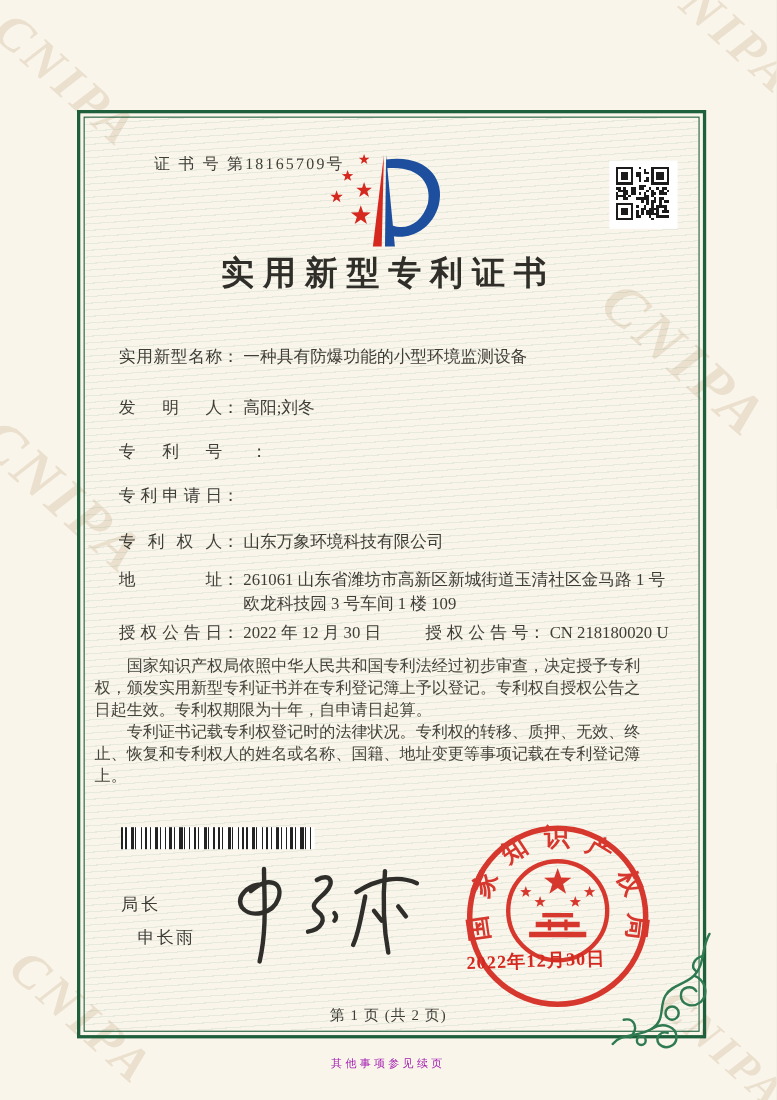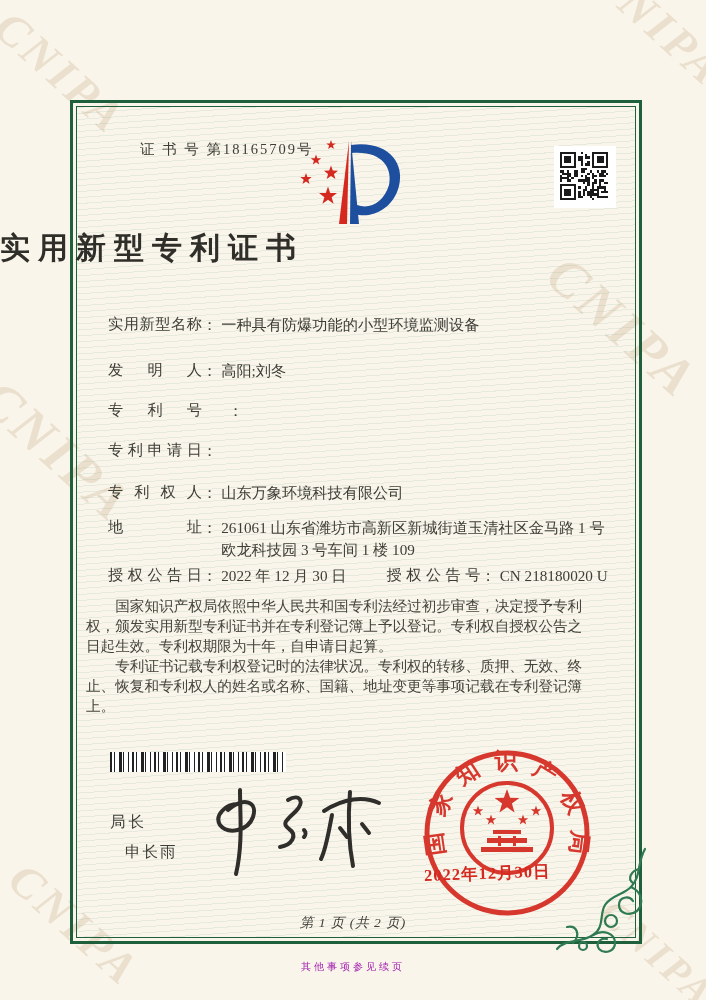--- a/index.html
+++ b/index.html
@@ -19,39 +19,39 @@
   .frame-inner::before{content:"";position:absolute;inset:0;
     background:repeating-linear-gradient(176deg, rgba(104,160,124,.13) 0 1px, transparent 1px 6px);}
   .flourish{position:absolute;right:-14px;bottom:-20px;z-index:3;}
   
   .content{position:absolute;inset:0;z-index:4;}
   .certno{position:absolute;left:108px;top:140px;font-size:14.5px;letter-spacing:2px;margin-left:32px;}
   .logo{position:absolute;left:285px;top:136px;}
   .qr{position:absolute;left:554px;top:146px;width:60px;height:60px;background:#fff;padding:1px;}
   .qr svg{width:58px;height:58px;shape-rendering:crispEdges;}
   .qr rect{fill:#1b1b1b;} .qr rect.w{fill:#fff;}
-  .title{position:absolute;left:0;right:0;top:228px;text-align:left;font-size:30px;
+  .title{position:absolute;left:0;right:0;top:228px;text-align:center;font-size:30px;
     font-weight:bold;letter-spacing:8px;color:#2f2e29;}
   .row{position:absolute;left:108px;width:505px;display:flex;font-size:15.2px;line-height:22px;}
-  .flabel{display:inline-block;width:94px;text-align:justify;text-align-last:justify;flex:0 0 94px;font-family:Liberation Mono, monospace;}
+  .flabel{display:inline-block;width:94px;text-align:justify;text-align-last:justify;flex:0 0 94px;}
   .fcolon{flex:0 0 14px;margin-right:4px;}
   .fvalue{flex:1;}
   .pair2{display:flex;margin-left:40px;justify-content:space-between;}
   .paras{position:absolute;left:86px;top:596px;width:510px;}
   .paras p{margin:0;text-indent:2em;font-size:14.6px;line-height:20px;color:#45443c;}
   .barcode{position:absolute;left:110px;top:752px;width:176px;height:20px;
     background:repeating-linear-gradient(90deg,#222 0 2px,#fff 2px 4px,#222 4px 5px,#fff 5px 9px,
       #222 9px 12px,#fff 12px 13px,#222 13px 14px,#fff 14px 18px,#222 18px 19px,#fff 19px 22px);}
   .signer-title{position:absolute;left:110px;top:812px;font-size:15.5px;letter-spacing:3px;}
   .signer-name{position:absolute;left:110px;top:842px;font-size:15.5px;letter-spacing:2px;margin-left:15px;}
   .signature{position:absolute;left:192px;top:786px;z-index:5;}
   .seal{position:absolute;left:420px;top:746px;width:178px;height:182px;z-index:6;}
   .seal-date{position:absolute;left:4px;top:116px;width:172px;font-size:16.5px;font-weight:bold;
     color:var(--red);letter-spacing:1px;transform:rotate(-2deg);white-space:nowrap;}
-  .pageinfo{position:absolute;left:0;right:0;top:914px;text-align:center;font-size:13.5px;letter-spacing:1px;font-style:italic;}
+  .pageinfo{position:absolute;left:0;right:0;top:914px;text-align:center;font-size:13.5px;letter-spacing:1px;}
   .contnote{position:absolute;left:0;right:0;top:960px;text-align:center;font-size:10px;
     letter-spacing:3px;color:#a21caf;z-index:4;}
 </style>
 </head>
 <body>
 
 <div class="paper">
 
   <div class="wm" style="left:-18px;top:46px;font-size:46px;">CNIPA</div>
   <div class="wm" style="left:580px;top:-2px;font-size:46px;">CNIPA</div>

